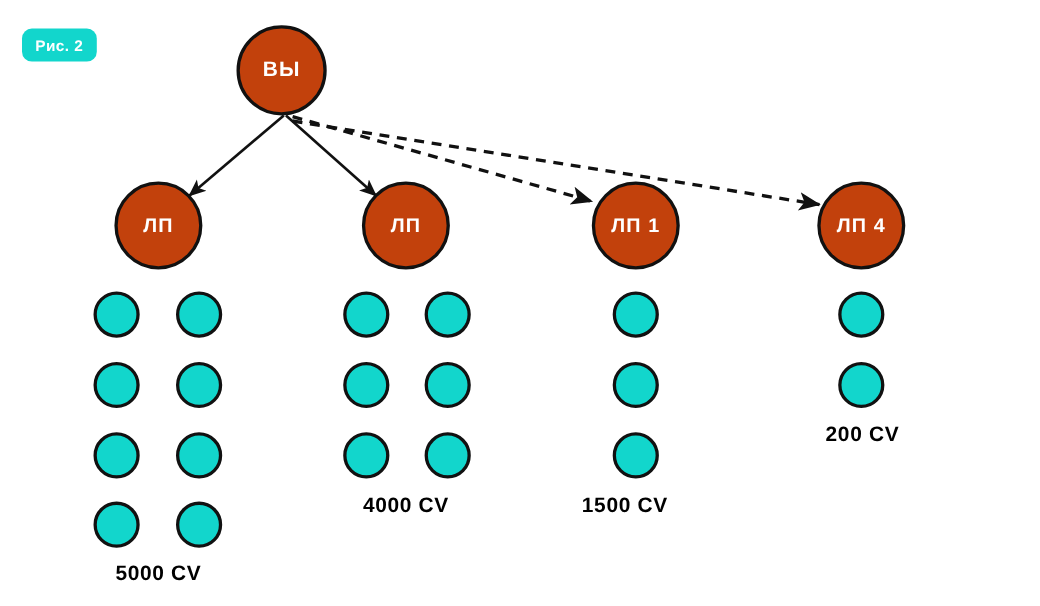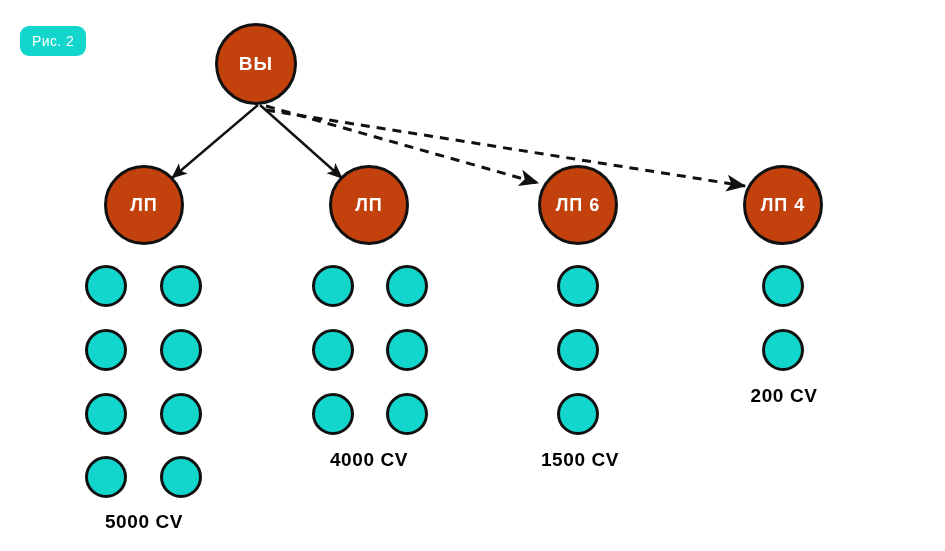--- a/index.html
+++ b/index.html
@@ -26,21 +26,21 @@
     pointer-events: none;
   }
   .fig-badge {
     position: absolute;
     display: flex;
     align-items: center;
     justify-content: center;
     background: #12D6CC;
     color: #ffffff;
     border-radius: 9px;
-    font-weight: normal;
+    font-weight: bold;
     letter-spacing: 0.4px;
     font-size: 14px;
     padding: 0 12px;
     height: 30px;
     box-sizing: border-box;
   }
   .node {
     position: absolute;
     border-radius: 50%;
     background: #c2410c;
@@ -100,21 +100,21 @@
       <div class="node root" style="left: 215px; top: 23px; width: 82px; height: 82px;">
         <span>ВЫ</span>
       </div>
       <div class="node lp" style="left: 104px; top: 165px; width: 80px; height: 80px;">
         <span>ЛП</span>
       </div>
       <div class="node lp" style="left: 329px; top: 165px; width: 80px; height: 80px;">
         <span>ЛП</span>
       </div>
       <div class="node lp" style="left: 538px; top: 165px; width: 80px; height: 80px;">
-        <span>ЛП 6</span>
+        <span>ЛП 1</span>
       </div>
       <div class="node lp" style="left: 743px; top: 165px; width: 80px; height: 80px;">
         <span>ЛП 4</span>
       </div>
     </div>
   <div id="dots-layer">
       <div class="dot" style="left: 85px; top: 265px; width: 42px; height: 42px;"></div>
       <div class="dot" style="left: 160px; top: 265px; width: 42px; height: 42px;"></div>
       <div class="dot" style="left: 85px; top: 329px; width: 42px; height: 42px;"></div>
       <div class="dot" style="left: 160px; top: 329px; width: 42px; height: 42px;"></div>
@@ -130,17 +130,17 @@
       <div class="dot" style="left: 386px; top: 393px; width: 42px; height: 42px;"></div>
       <div class="dot" style="left: 557px; top: 265px; width: 42px; height: 42px;"></div>
       <div class="dot" style="left: 557px; top: 329px; width: 42px; height: 42px;"></div>
       <div class="dot" style="left: 557px; top: 393px; width: 42px; height: 42px;"></div>
       <div class="dot" style="left: 762px; top: 265px; width: 42px; height: 42px;"></div>
       <div class="dot" style="left: 762px; top: 329px; width: 42px; height: 42px;"></div>
     </div>
   <div id="labels-layer">
       <div class="cv-label" style="left: 144px; top: 511px; transform: translateX(-50%);">5000 CV</div>
       <div class="cv-label" style="left: 369px; top: 449px; transform: translateX(-50%);">4000 CV</div>
-      <div class="cv-label" style="left: 580px; top: 449px; transform: translateX(-50%);">1500 CV</div>
+      <div class="cv-label" style="left: 568px; top: 449px; transform: translateX(-50%);">1500 CV</div>
       <div class="cv-label" style="left: 784px; top: 385px; transform: translateX(-50%);">200 CV</div>
     </div>
 
 </div>
 
 </body></html>

